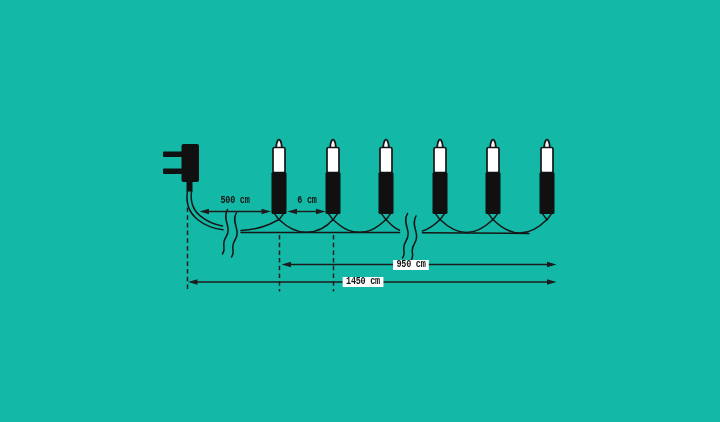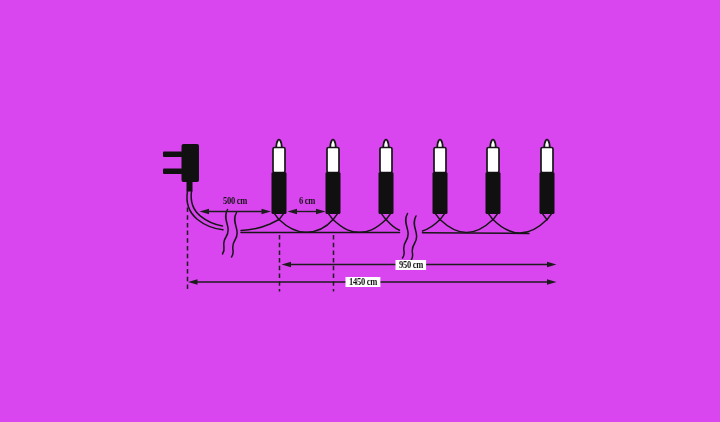--- a/index.html
+++ b/index.html
@@ -1,18 +1,18 @@
 <!DOCTYPE html>
 <html><head>
 <meta charset="utf-8">
 <style>
   html,body { margin:0; padding:0; background:#fff; }
   .canvas {
-    position:relative; width:720px; height:422px; background:#d946ef;
-    overflow:hidden; font-family:Liberation Serif, serif;
+    position:relative; width:720px; height:422px; background:#14b8a6;
+    overflow:hidden; font-family:Liberation Mono, monospace;
   }
   .canvas svg { position:absolute; left:0; top:0; }
   .dim-label {
     position:absolute;
     font-weight:bold; font-size:10px; line-height:1;
     letter-spacing:-0.3px; color:#161616; white-space:nowrap;
     transform:translate(-50%,-50%) scaleX(0.85);
   }
   .dim-label.inline { background:#fff; padding:0 4px; }
   .stroke { stroke:#161616; fill:none; stroke-width:1.5; stroke-linecap:round; }

